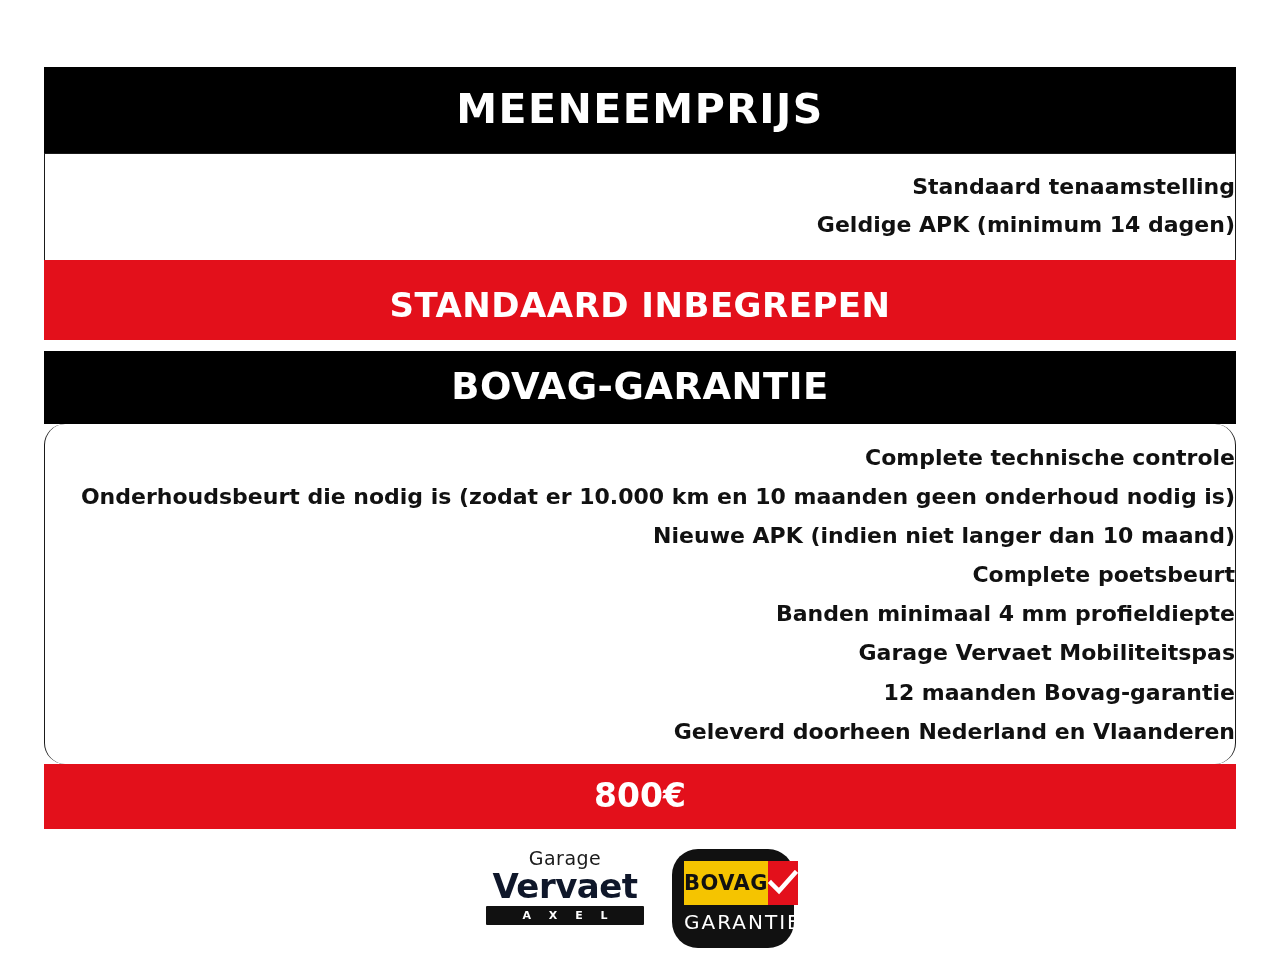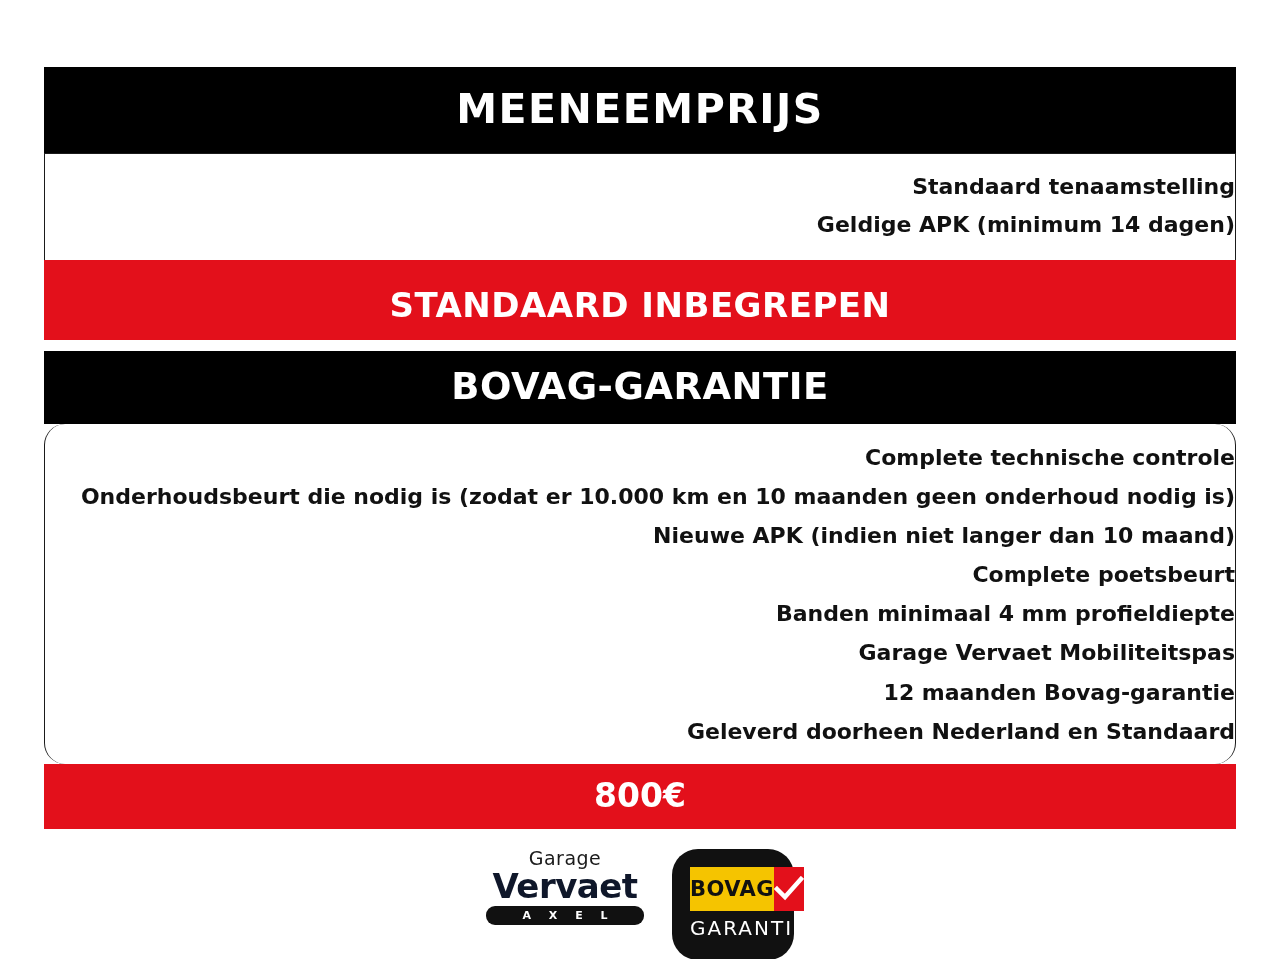--- a/index.html
+++ b/index.html
@@ -127,28 +127,28 @@
     letter-spacing: -0.5px;
     margin-top: 1px;
   }
   .logo-vervaet .axel {
     margin-top: 3px;
     background: #111111;
     color: #ffffff;
     font-size: 11px;
     letter-spacing: 7px;
     padding: 4px 0 4px 7px;
-    border-radius: 9px;
+    border-radius: 1px;
     font-weight: bold;
   }
   
   .logo-bovag {
     width: 122px;
     background: #111111;
-    padding: 18px;
+    padding: 12px;
     box-sizing: border-box;
     border-radius: 26px;
   }
   .logo-bovag .top {
     display: flex;
     height: 44px;
   }
   .logo-bovag .bovag-word {
     flex: 1 1 auto;
     background: #f5c400;
@@ -201,21 +201,21 @@
     <div class="band band-black title-garantie">BOVAG-GARANTIE</div>
 
     <div class="band band-white list-block">
       <div class="line">Complete technische controle</div>
       <div class="line">Onderhoudsbeurt die nodig is (zodat er 10.000 km en 10 maanden geen onderhoud nodig is)</div>
       <div class="line">Nieuwe APK (indien niet langer dan 10 maand)</div>
       <div class="line">Complete poetsbeurt</div>
       <div class="line">Banden minimaal 4 mm profieldiepte</div>
       <div class="line">Garage Vervaet Mobiliteitspas</div>
       <div class="line">12 maanden Bovag-garantie</div>
-      <div class="line">Geleverd doorheen Nederland en Standaard</div>
+      <div class="line">Geleverd doorheen Nederland en Vlaanderen</div>
     </div>
 
     <div class="band band-red band-price">800€</div>
 
   </div>
 
   <div class="logos">
 
     <div class="logo-vervaet">
       <div class="garage">Garage</div>

